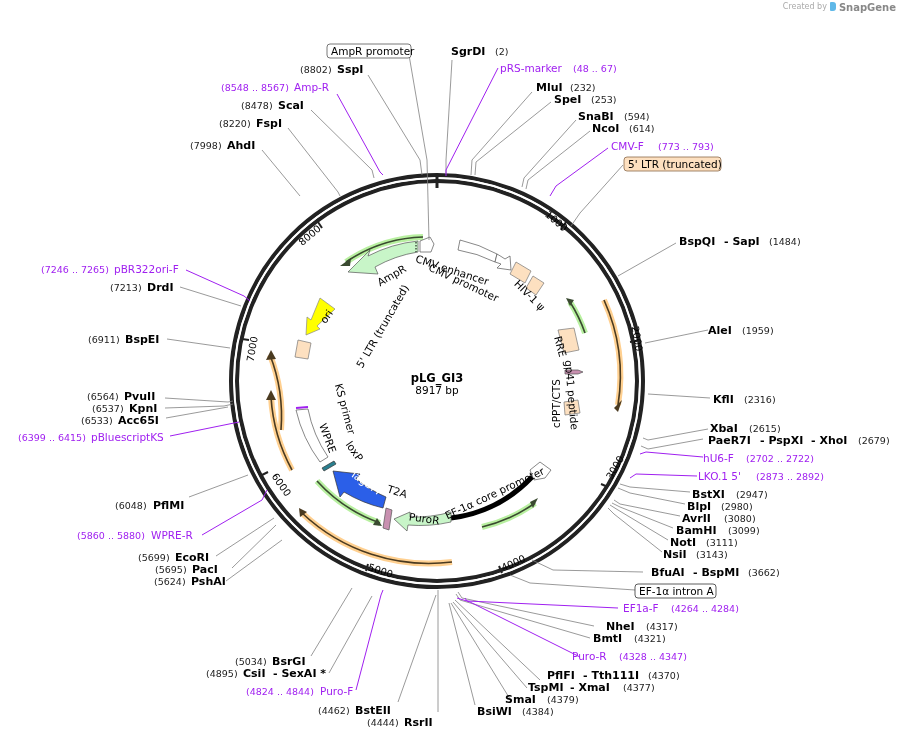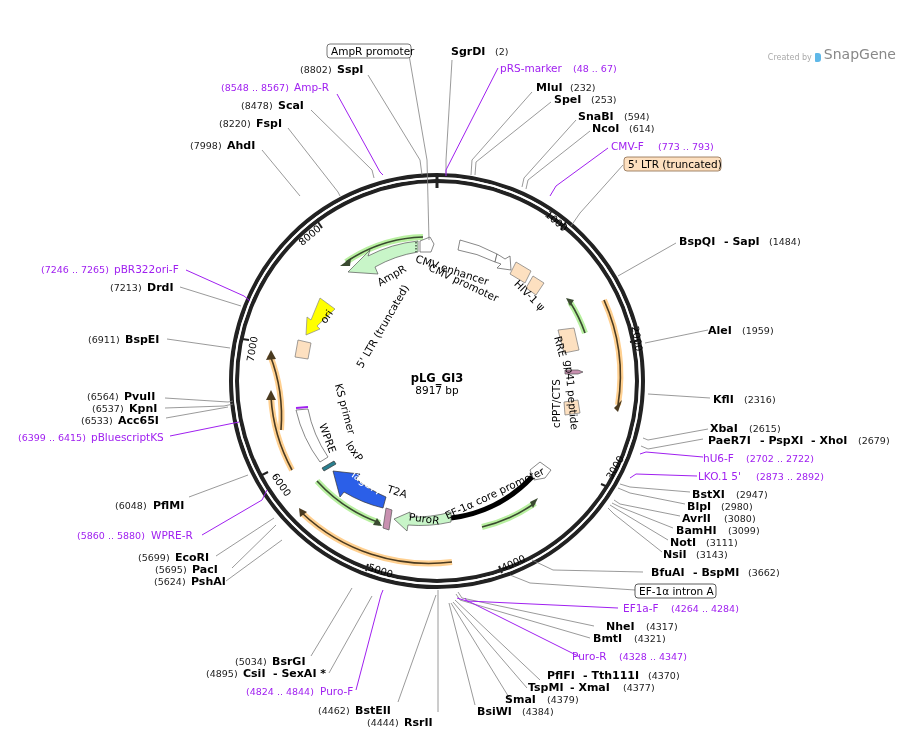--- a/index.html
+++ b/index.html
@@ -6,23 +6,23 @@
   body { width:904px; height:739px; position:relative; overflow:hidden; font-family:"DejaVu Sans", sans-serif; }
   #map { position:absolute; left:0; top:0; }
   .site-name { font-weight:bold; font-size:11px; fill:#000; }
   .site-pos { font-size:9.5px; fill:#222; }
   .primer { font-size:10.5px; fill:#a020f0; }
   .primer-pos { font-size:9.5px; fill:#a020f0; }
   .feat-label { font-size:10.5px; fill:#000; }
   .tick-label { font-size:10px; fill:#000; }
   .line { stroke:#808080; stroke-width:0.8; fill:none; }
   .pline { stroke:#a020f0; stroke-width:1; fill:none; }
-  .watermark { position:absolute; right:8px; top:2px; font-size:8px; color:#aaa; display:flex; align-items:flex-end; gap:3px;margin-top:44px; }
+  .watermark { position:absolute; right:8px; top:2px; font-size:8px; color:#aaa; display:flex; align-items:flex-start; gap:3px; }
   .wm-logo { width:6px; height:9px; background:#5fb8e8; border-radius:1px 3px 3px 1px; display:inline-block; }
-  .wm-brand { font-size:14px; color:#888; }
+  .wm-brand { font-size:10px; color:#888;font-weight:bold; }
 </style>
 </head>
 <body>
 
 <div class="watermark">
   <span>Created by</span>
   <span class="wm-logo"></span>
   <span class="wm-brand">SnapGene</span>
 </div>
 

